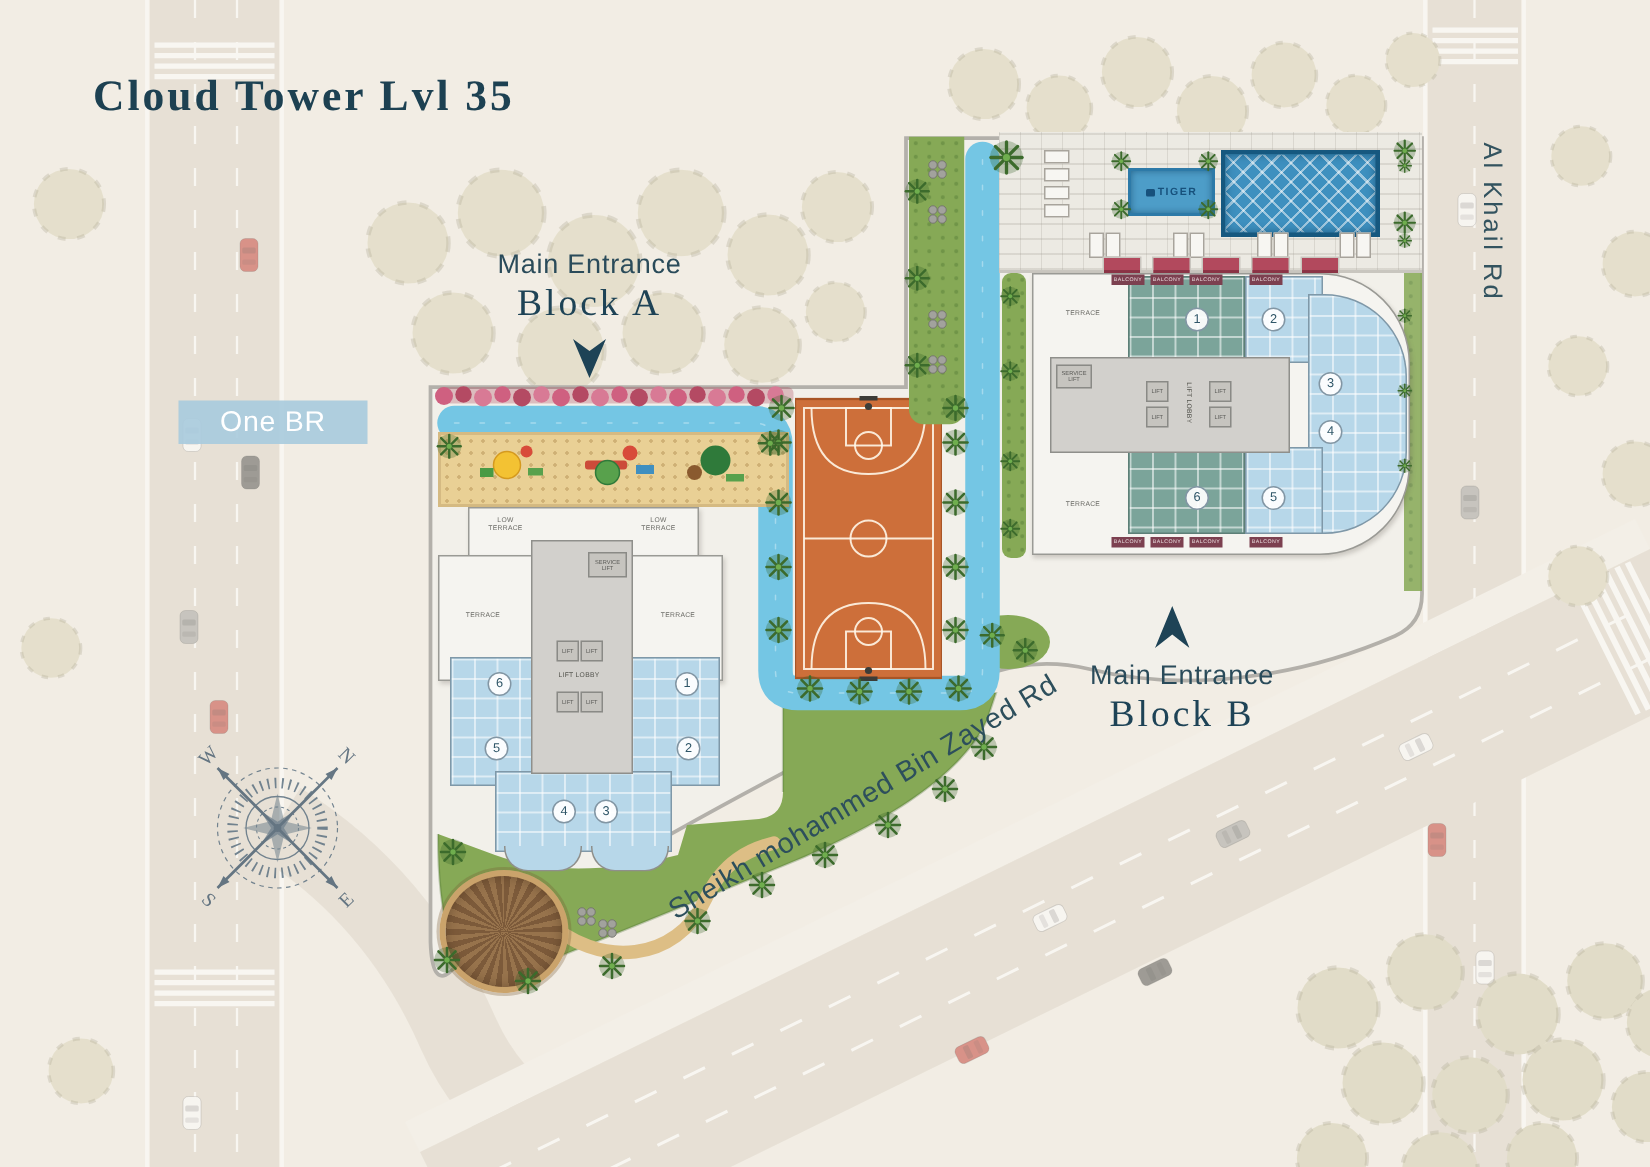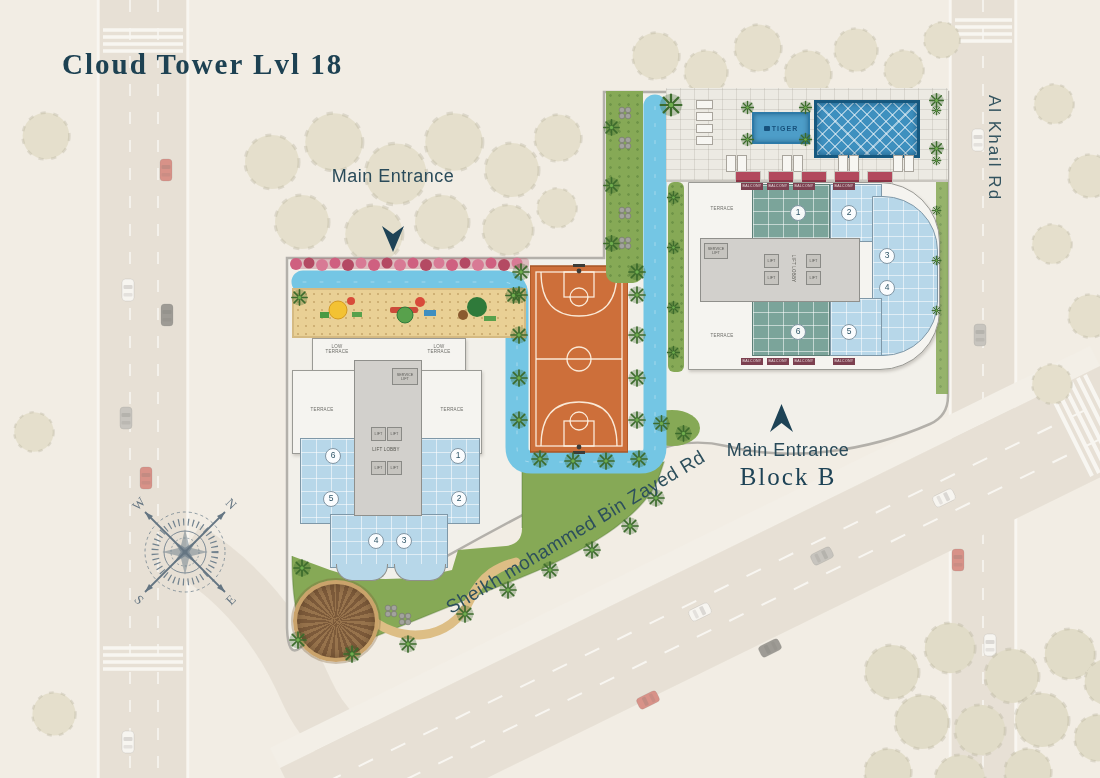--- a/index.html
+++ b/index.html
@@ -422,27 +422,31 @@
     <g>
       <use href="#seats" x="-6" y="-6" width="14" height="14" transform="translate(624,112)"></use>
       <use href="#seats" x="-6" y="-6" width="14" height="14" transform="translate(624,142)"></use>
       <use href="#seats" x="-6" y="-6" width="14" height="14" transform="translate(624,212)"></use>
       <use href="#seats" x="-6" y="-6" width="14" height="14" transform="translate(624,242)"></use>
       <use href="#seats" x="-6" y="-6" width="14" height="14" transform="translate(390,610)"></use>
       <use href="#seats" x="-6" y="-6" width="14" height="14" transform="translate(404,618)"></use>
     </g>
   </svg>
 
-  <div class="abs title" style="left:62px;top:48px;">Cloud Tower Lvl 18</div>
+  <div class="abs title" style="left:62px;top:48px;">Cloud Tower Lvl 35</div>
 
   <div class="legend-col">
+    <div class="badge" style="background:rgba(169,203,221,.92);">
+      <span>One BR</span>
+    </div>
   </div>
 
   <div class="abs" style="left:301px;top:166px;width:184px;">
     <div class="ent-line1">Main Entrance</div>
+    <div class="ent-line2">Block A</div>
   </div>
   <svg class="abs" width="22" height="26" style="left:382px;top:226px">
     <path d="M0,0 L11,8 L22,0 L11,26 Z" fill="#1e4356"></path>
   </svg>
 
   <svg class="abs" width="23" height="28" style="left:770px;top:404px">
     <path d="M0,28 L11.5,19 L23,28 L11.5,0 Z" fill="#1e4356"></path>
   </svg>
   <div class="abs" style="left:696px;top:440px;width:184px;">
     <div class="ent-line1">Main Entrance</div>

